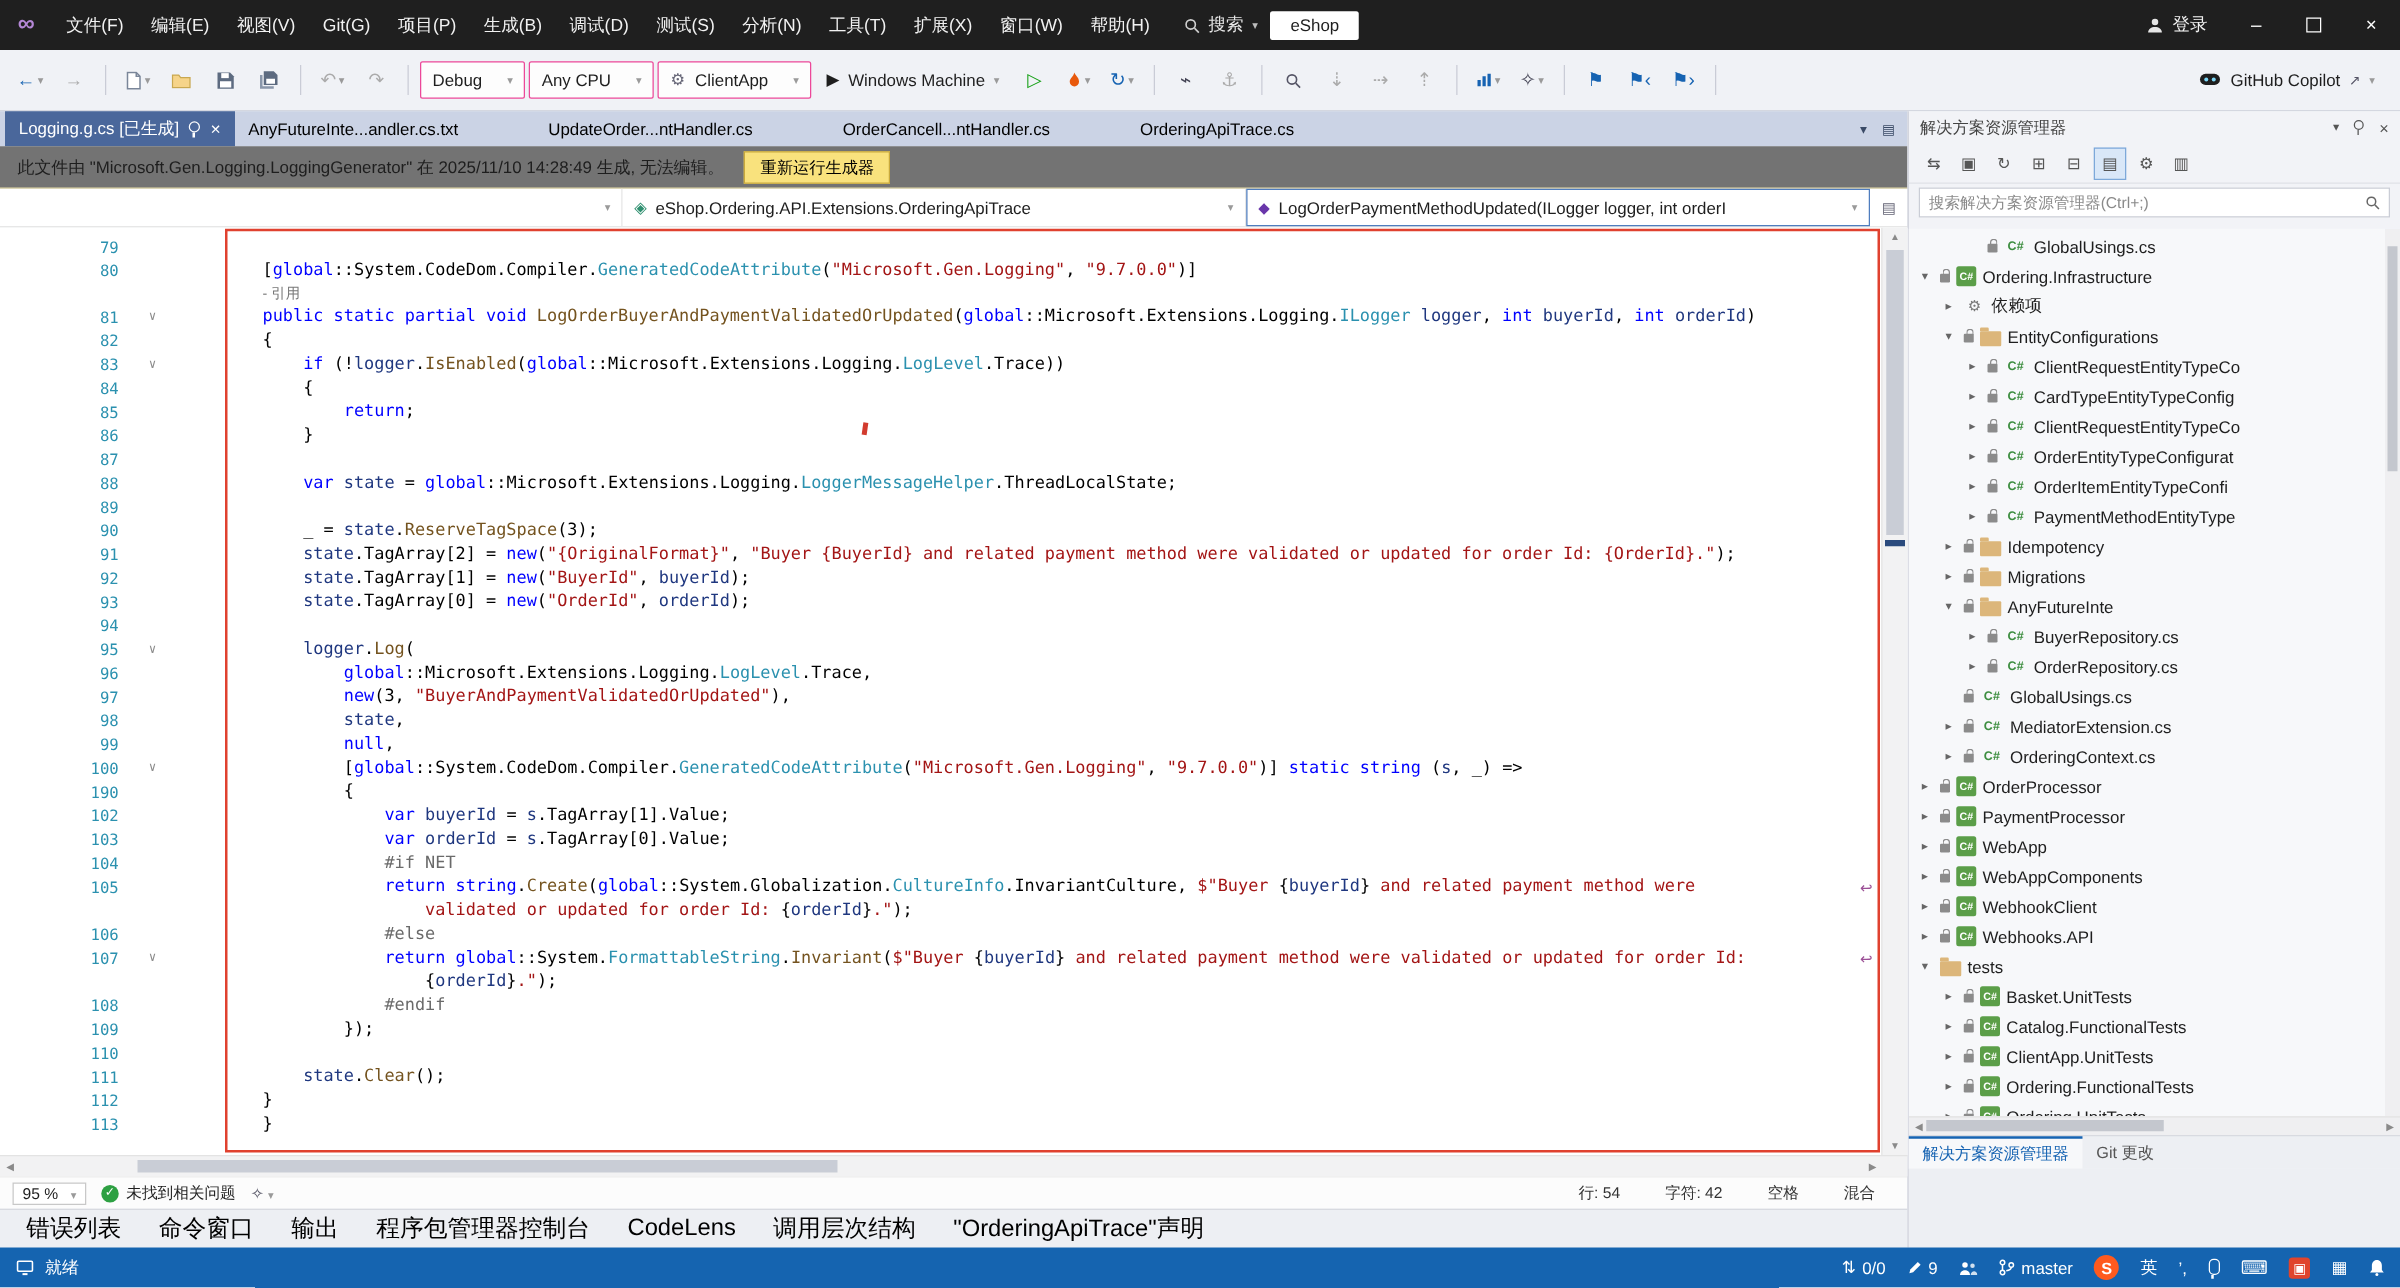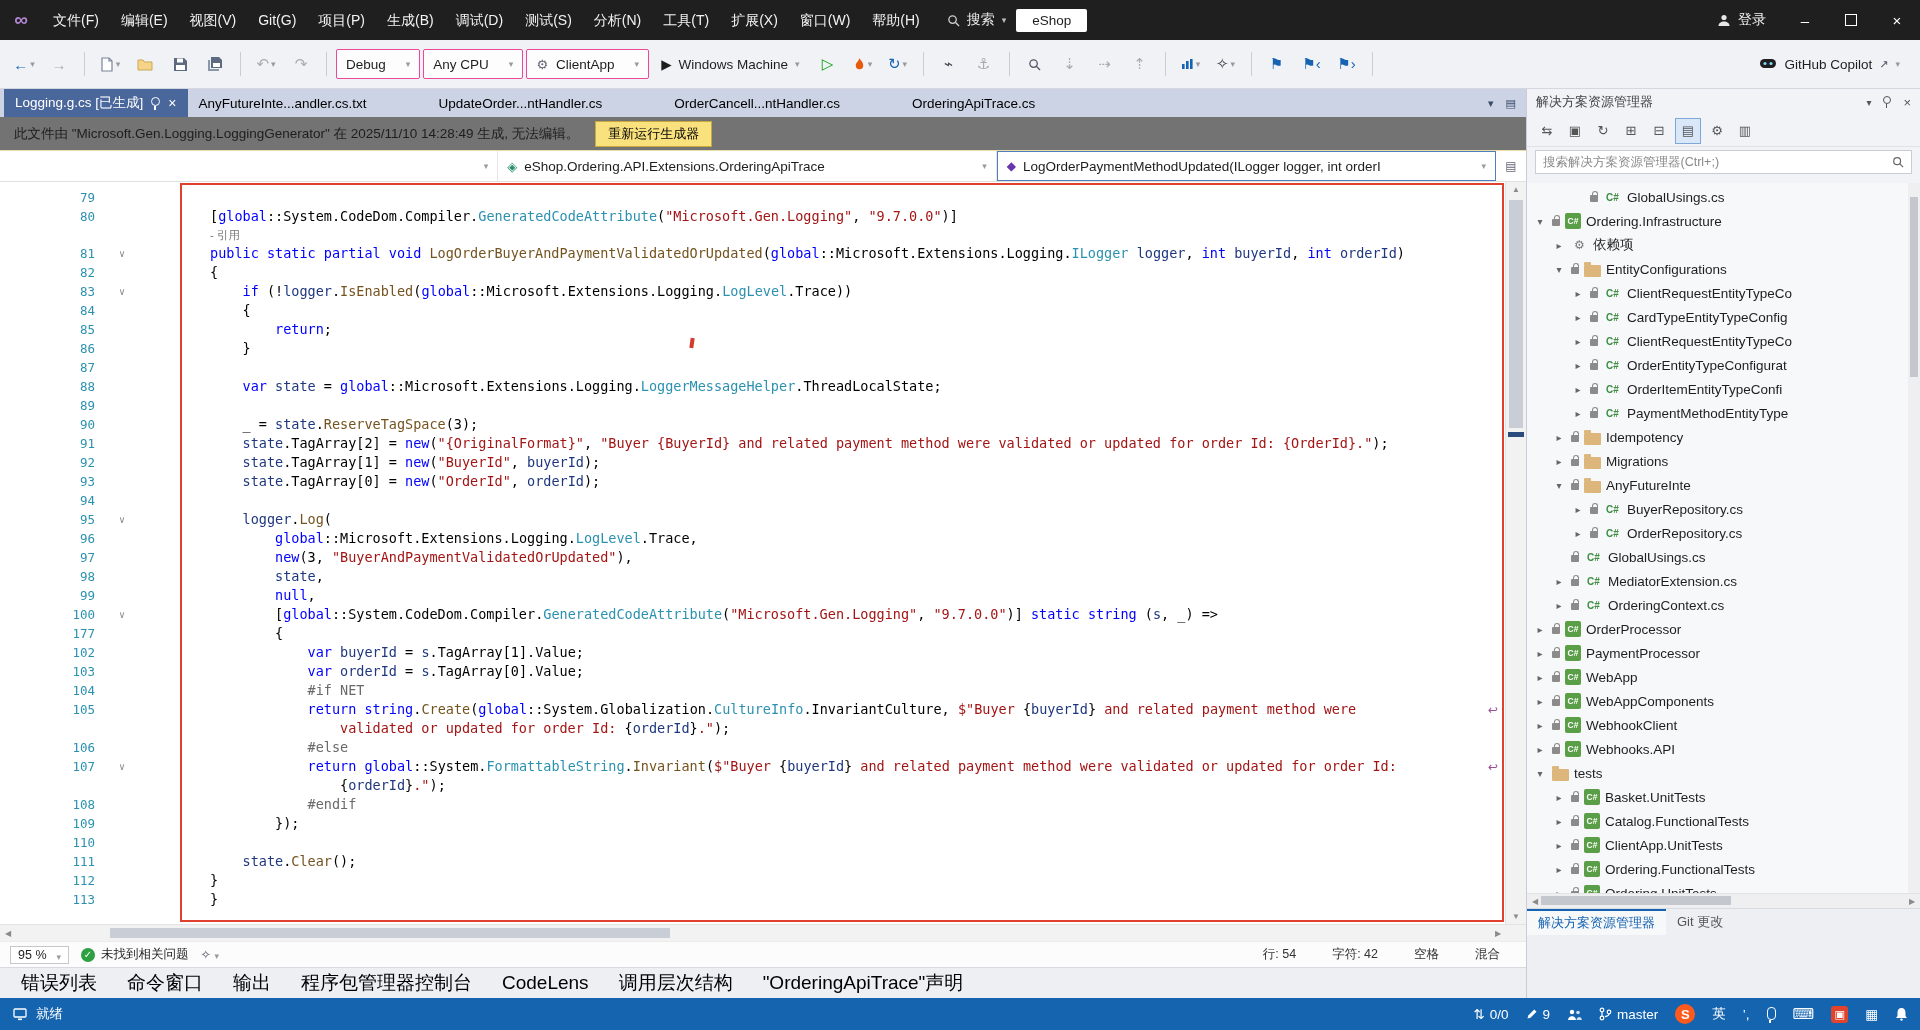--- a/index.html
+++ b/index.html
@@ -368,21 +368,21 @@
             <div class="code-row"><span class="ln">91</span><span class="fold"></span><span class="codecol"><span class="tk-pl">    </span><span class="tk-lo">state</span><span class="tk-pl">.TagArray[2] = </span><span class="tk-kw">new</span><span class="tk-pl">(</span><span class="tk-st">"{OriginalFormat}"</span><span class="tk-pl">, </span><span class="tk-st">"Buyer {BuyerId} and related payment method were validated or updated for order Id: {OrderId}."</span><span class="tk-pl">);</span></span></div>
             <div class="code-row"><span class="ln">92</span><span class="fold"></span><span class="codecol"><span class="tk-pl">    </span><span class="tk-lo">state</span><span class="tk-pl">.TagArray[1] = </span><span class="tk-kw">new</span><span class="tk-pl">(</span><span class="tk-st">"BuyerId"</span><span class="tk-pl">, </span><span class="tk-lo">buyerId</span><span class="tk-pl">);</span></span></div>
             <div class="code-row"><span class="ln">93</span><span class="fold"></span><span class="codecol"><span class="tk-pl">    </span><span class="tk-lo">state</span><span class="tk-pl">.TagArray[0] = </span><span class="tk-kw">new</span><span class="tk-pl">(</span><span class="tk-st">"OrderId"</span><span class="tk-pl">, </span><span class="tk-lo">orderId</span><span class="tk-pl">);</span></span></div>
             <div class="code-row"><span class="ln">94</span><span class="fold"></span><span class="codecol"></span></div>
             <div class="code-row"><span class="ln">95</span><span class="fold">∨</span><span class="codecol"><span class="tk-pl">    </span><span class="tk-lo">logger</span><span class="tk-pl">.</span><span class="tk-me">Log</span><span class="tk-pl">(</span></span></div>
             <div class="code-row"><span class="ln">96</span><span class="fold"></span><span class="codecol"><span class="tk-pl">        </span><span class="tk-kw">global</span><span class="tk-pl">::Microsoft.Extensions.Logging.</span><span class="tk-ty">LogLevel</span><span class="tk-pl">.Trace,</span></span></div>
             <div class="code-row"><span class="ln">97</span><span class="fold"></span><span class="codecol"><span class="tk-pl">        </span><span class="tk-kw">new</span><span class="tk-pl">(3, </span><span class="tk-st">"BuyerAndPaymentValidatedOrUpdated"</span><span class="tk-pl">),</span></span></div>
             <div class="code-row"><span class="ln">98</span><span class="fold"></span><span class="codecol"><span class="tk-pl">        </span><span class="tk-lo">state</span><span class="tk-pl">,</span></span></div>
             <div class="code-row"><span class="ln">99</span><span class="fold"></span><span class="codecol"><span class="tk-pl">        </span><span class="tk-kw">null</span><span class="tk-pl">,</span></span></div>
             <div class="code-row"><span class="ln">100</span><span class="fold">∨</span><span class="codecol"><span class="tk-pl">        [</span><span class="tk-kw">global</span><span class="tk-pl">::System.CodeDom.Compiler.</span><span class="tk-ty">GeneratedCodeAttribute</span><span class="tk-pl">(</span><span class="tk-st">"Microsoft.Gen.Logging"</span><span class="tk-pl">, </span><span class="tk-st">"9.7.0.0"</span><span class="tk-pl">)] </span><span class="tk-kw">static</span><span class="tk-pl"> </span><span class="tk-kw">string</span><span class="tk-pl"> (</span><span class="tk-lo">s</span><span class="tk-pl">, _) =&gt;</span></span></div>
-            <div class="code-row"><span class="ln">177</span><span class="fold"></span><span class="codecol"><span class="tk-pl">        {</span></span></div>
+            <div class="code-row"><span class="ln">190</span><span class="fold"></span><span class="codecol"><span class="tk-pl">        {</span></span></div>
             <div class="code-row"><span class="ln">102</span><span class="fold"></span><span class="codecol"><span class="tk-pl">            </span><span class="tk-kw">var</span><span class="tk-pl"> </span><span class="tk-lo">buyerId</span><span class="tk-pl"> = </span><span class="tk-lo">s</span><span class="tk-pl">.TagArray[1].Value;</span></span></div>
             <div class="code-row"><span class="ln">103</span><span class="fold"></span><span class="codecol"><span class="tk-pl">            </span><span class="tk-kw">var</span><span class="tk-pl"> </span><span class="tk-lo">orderId</span><span class="tk-pl"> = </span><span class="tk-lo">s</span><span class="tk-pl">.TagArray[0].Value;</span></span></div>
             <div class="code-row"><span class="ln">104</span><span class="fold"></span><span class="codecol"><span class="tk-pl">            </span><span class="tk-pp">#if NET</span></span></div>
             <div class="code-row"><span class="ln">105</span><span class="fold"></span><span class="codecol"><span class="tk-pl">            </span><span class="tk-kw">return</span><span class="tk-pl"> </span><span class="tk-kw">string</span><span class="tk-pl">.</span><span class="tk-me">Create</span><span class="tk-pl">(</span><span class="tk-kw">global</span><span class="tk-pl">::System.Globalization.</span><span class="tk-ty">CultureInfo</span><span class="tk-pl">.InvariantCulture, </span><span class="tk-st">$"Buyer </span><span class="tk-pl">{</span><span class="tk-lo">buyerId</span><span class="tk-pl">}</span><span class="tk-st"> and related payment method were</span></span></div>
             <div class="code-row"><span class="ln"></span><span class="fold"></span><span class="codecol"><span class="tk-st">                validated or updated for order Id: </span><span class="tk-pl">{</span><span class="tk-lo">orderId</span><span class="tk-pl">}</span><span class="tk-st">."</span><span class="tk-pl">);</span></span></div>
             <div class="code-row"><span class="ln">106</span><span class="fold"></span><span class="codecol"><span class="tk-pl">            </span><span class="tk-pp">#else</span></span></div>
             <div class="code-row"><span class="ln">107</span><span class="fold">∨</span><span class="codecol"><span class="tk-pl">            </span><span class="tk-kw">return</span><span class="tk-pl"> </span><span class="tk-kw">global</span><span class="tk-pl">::System.</span><span class="tk-ty">FormattableString</span><span class="tk-pl">.</span><span class="tk-me">Invariant</span><span class="tk-pl">(</span><span class="tk-st">$"Buyer </span><span class="tk-pl">{</span><span class="tk-lo">buyerId</span><span class="tk-pl">}</span><span class="tk-st"> and related payment method were validated or updated for order Id:</span></span></div>
             <div class="code-row"><span class="ln"></span><span class="fold"></span><span class="codecol"><span class="tk-pl">                </span><span class="tk-pl">{</span><span class="tk-lo">orderId</span><span class="tk-pl">}</span><span class="tk-st">."</span><span class="tk-pl">);</span></span></div>
             <div class="code-row"><span class="ln">108</span><span class="fold"></span><span class="codecol"><span class="tk-pl">            </span><span class="tk-pp">#endif</span></span></div>
             <div class="code-row"><span class="ln">109</span><span class="fold"></span><span class="codecol"><span class="tk-pl">        });</span></span></div>

